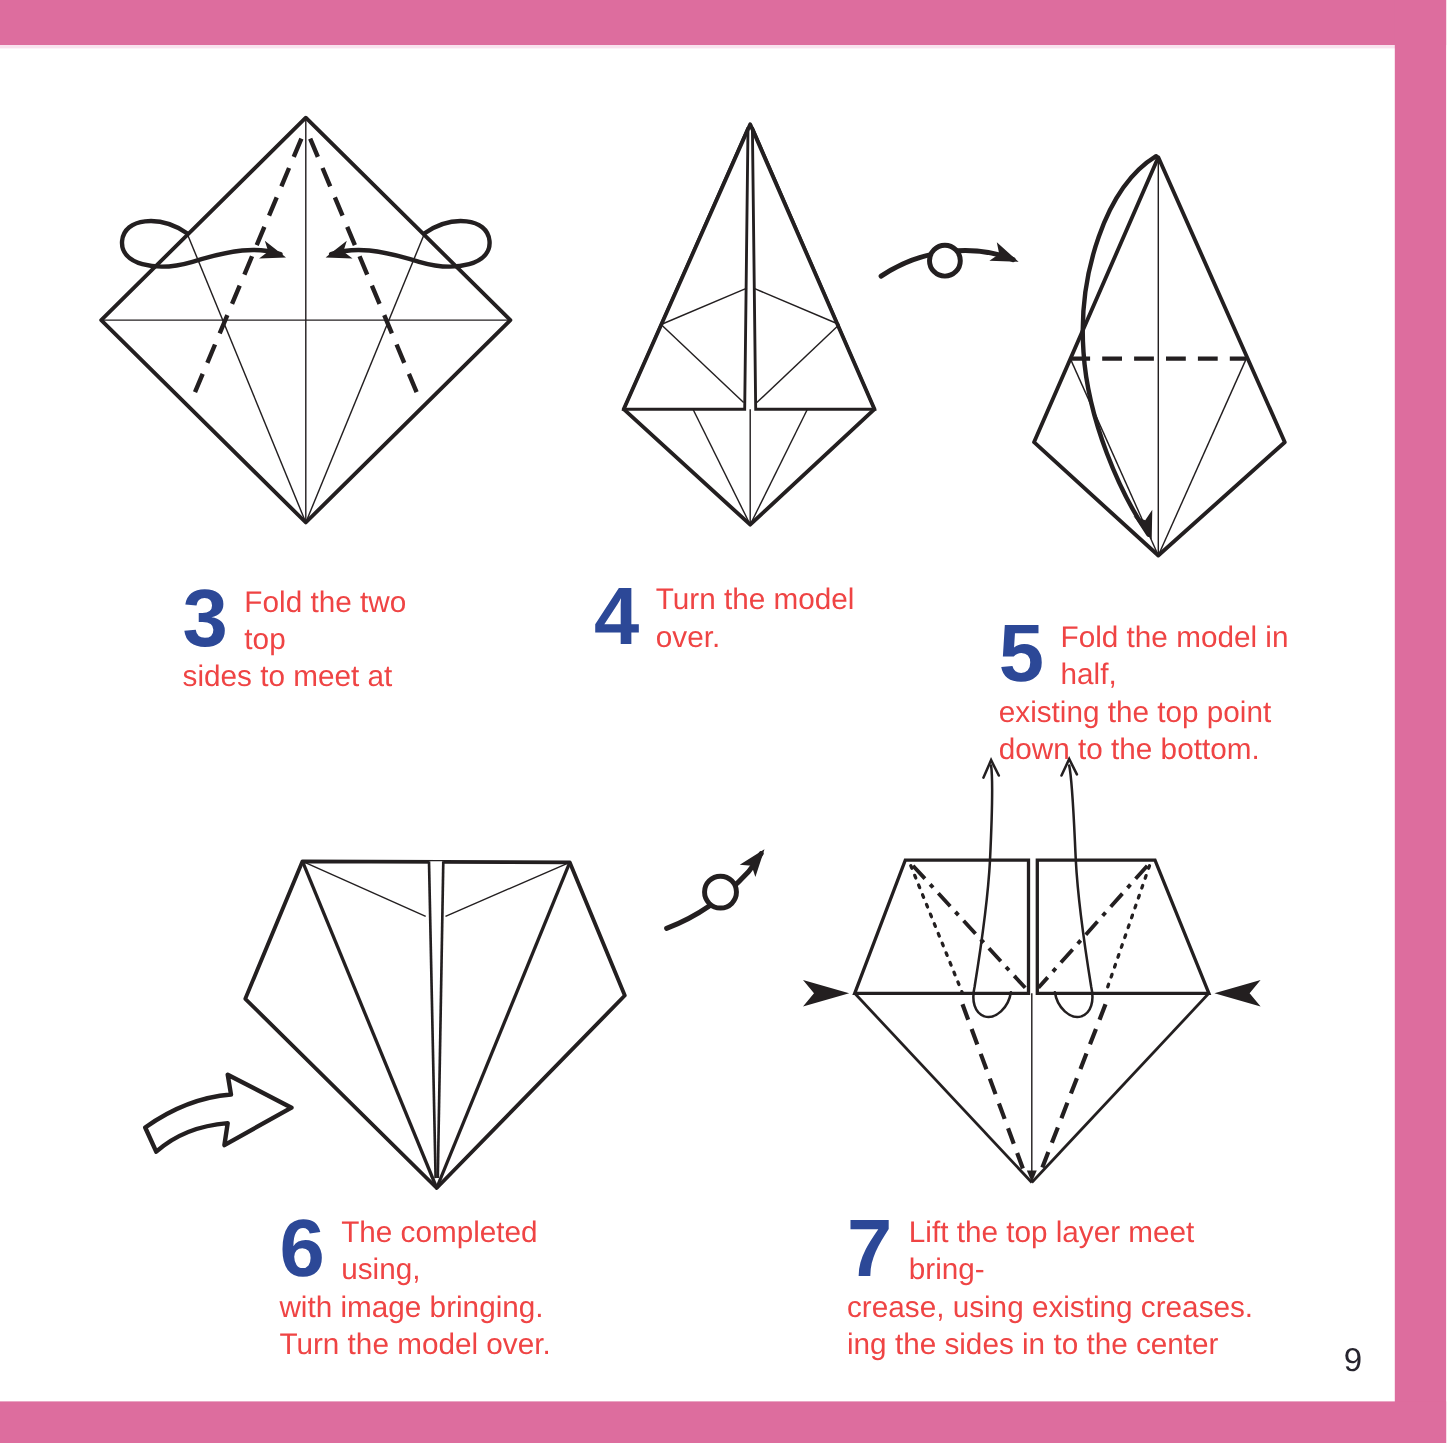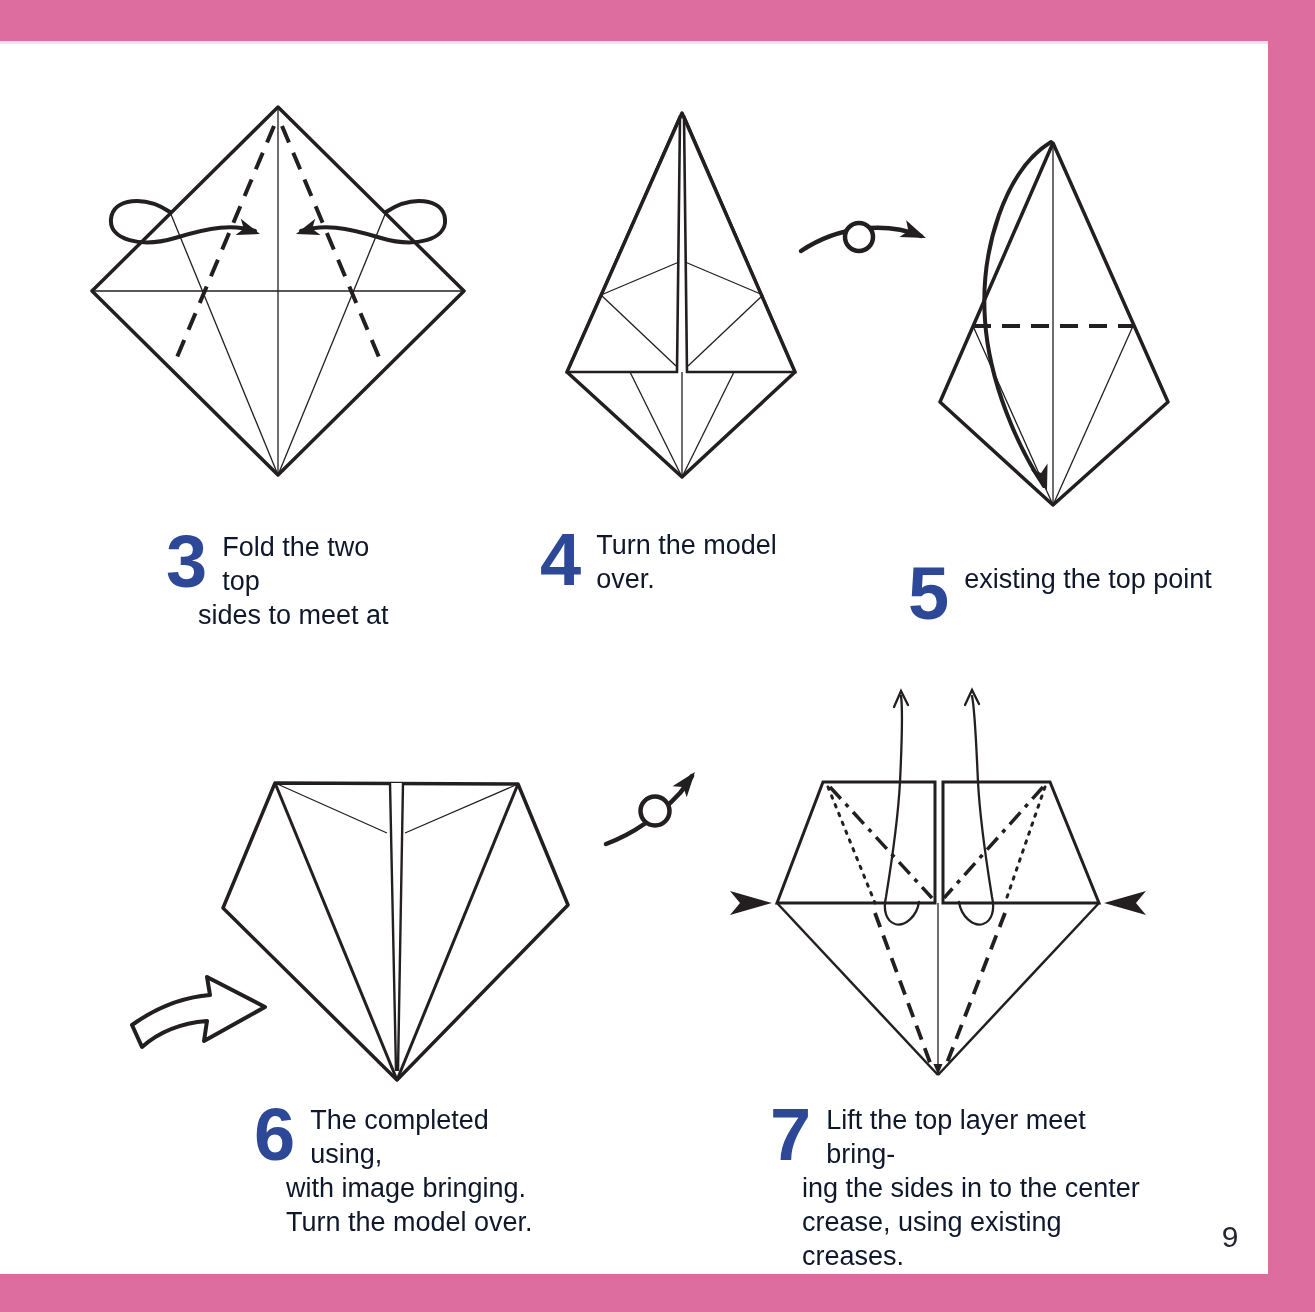--- a/index.html
+++ b/index.html
@@ -18,21 +18,21 @@
   .dash{stroke:#231f20;fill:none;stroke-width:4;stroke-dasharray:18 11;}
   .dash2{stroke:#231f20;fill:none;stroke-width:3.8;stroke-dasharray:15 9;}
   .dot {stroke:#231f20;fill:none;stroke-width:3;stroke-dasharray:2.5 7;stroke-linecap:round;}
   .dashdot{stroke:#231f20;fill:none;stroke-width:3.5;stroke-dasharray:16 7 4 7;}
   .arr {stroke:#231f20;fill:none;stroke-width:4;stroke-linecap:round;}
   .arr2{stroke:#231f20;fill:none;stroke-width:2.3;stroke-linecap:round;}
   .head{fill:#231f20;stroke:none;}
   .ring{fill:#ffffff;stroke:#231f20;stroke-width:4.5;}
   .caption{position:absolute;}
   .step-num{float:left;font-size:74px;line-height:64px;font-weight:bold;color:#2c4897;margin-right:15px;}
-  .ins{display:block;font-size:27px;line-height:34px;color:#0f172a;margin-left:32px;}
+  .ins{display:block;font-size:27px;line-height:34px;color:#ef4444;}
   #page-num{position:absolute;left:1206px;top:1220px;width:48px;font-size:30px;color:#26242e;text-align:center;}
 </style>
 </head>
 <body>
 
 <div id="page">
 
   <div id="bar-top" class="bar"></div>
   <div id="bar-top-fade" style="position:absolute;"></div>
   <div id="bar-right" class="bar"></div>
@@ -215,32 +215,34 @@
     <span class="ins">sides to meet at</span>
   </div>
 
   <div class="caption" style="left:540px;top:528px;width:300px;">
     <span class="step-num">4</span>
     <span class="ins">Turn the model over.</span>
   </div>
 
   <div class="caption" style="left:908px;top:562px;width:310px;">
     <span class="step-num">5</span>
+    <span class="ins">Fold the model in half,</span>
     <span class="ins">existing the top point</span>
+    <span class="ins">down to the bottom.</span>
   </div>
 
   <div class="caption" style="left:254px;top:1103px;width:300px;">
     <span class="step-num">6</span>
     <span class="ins">The completed using,</span>
     <span class="ins">with image bringing.</span>
     <span class="ins">Turn the model over.</span>
   </div>
 
   <div class="caption" style="left:770px;top:1103px;width:370px;">
     <span class="step-num">7</span>
     <span class="ins">Lift the top layer meet bring-</span>
+    <span class="ins">crease, using existing creases.</span>
     <span class="ins">ing the sides in to the center</span>
-    <span class="ins">crease, using existing creases.</span>
   </div>
 
   <div id="page-num">9</div>
 
 </div>
 
 </body></html>

